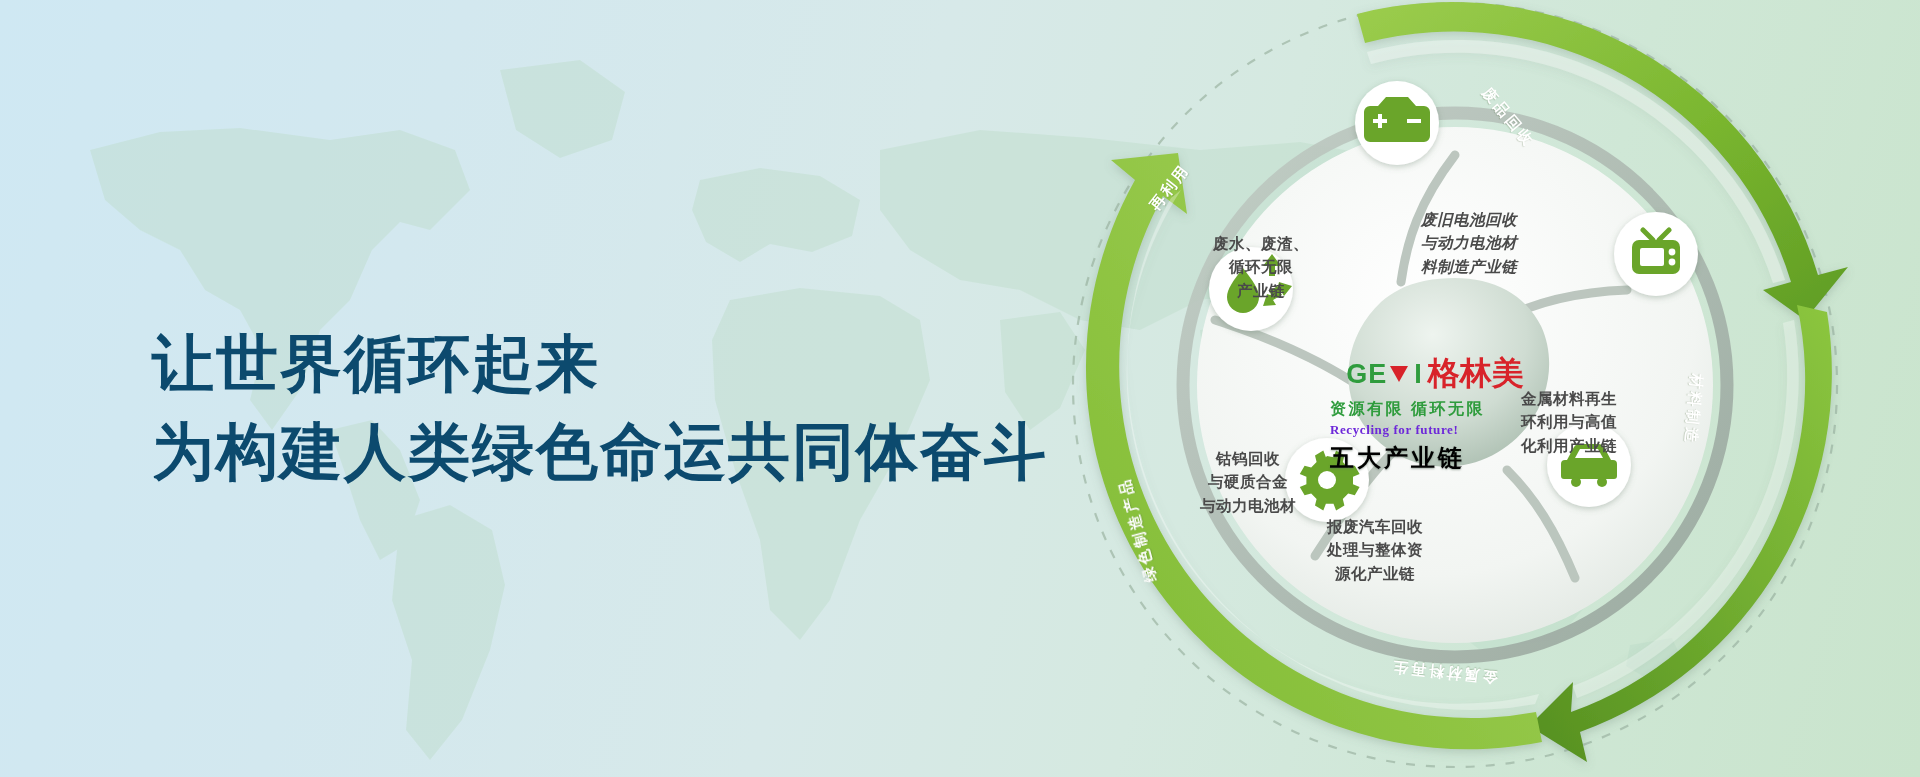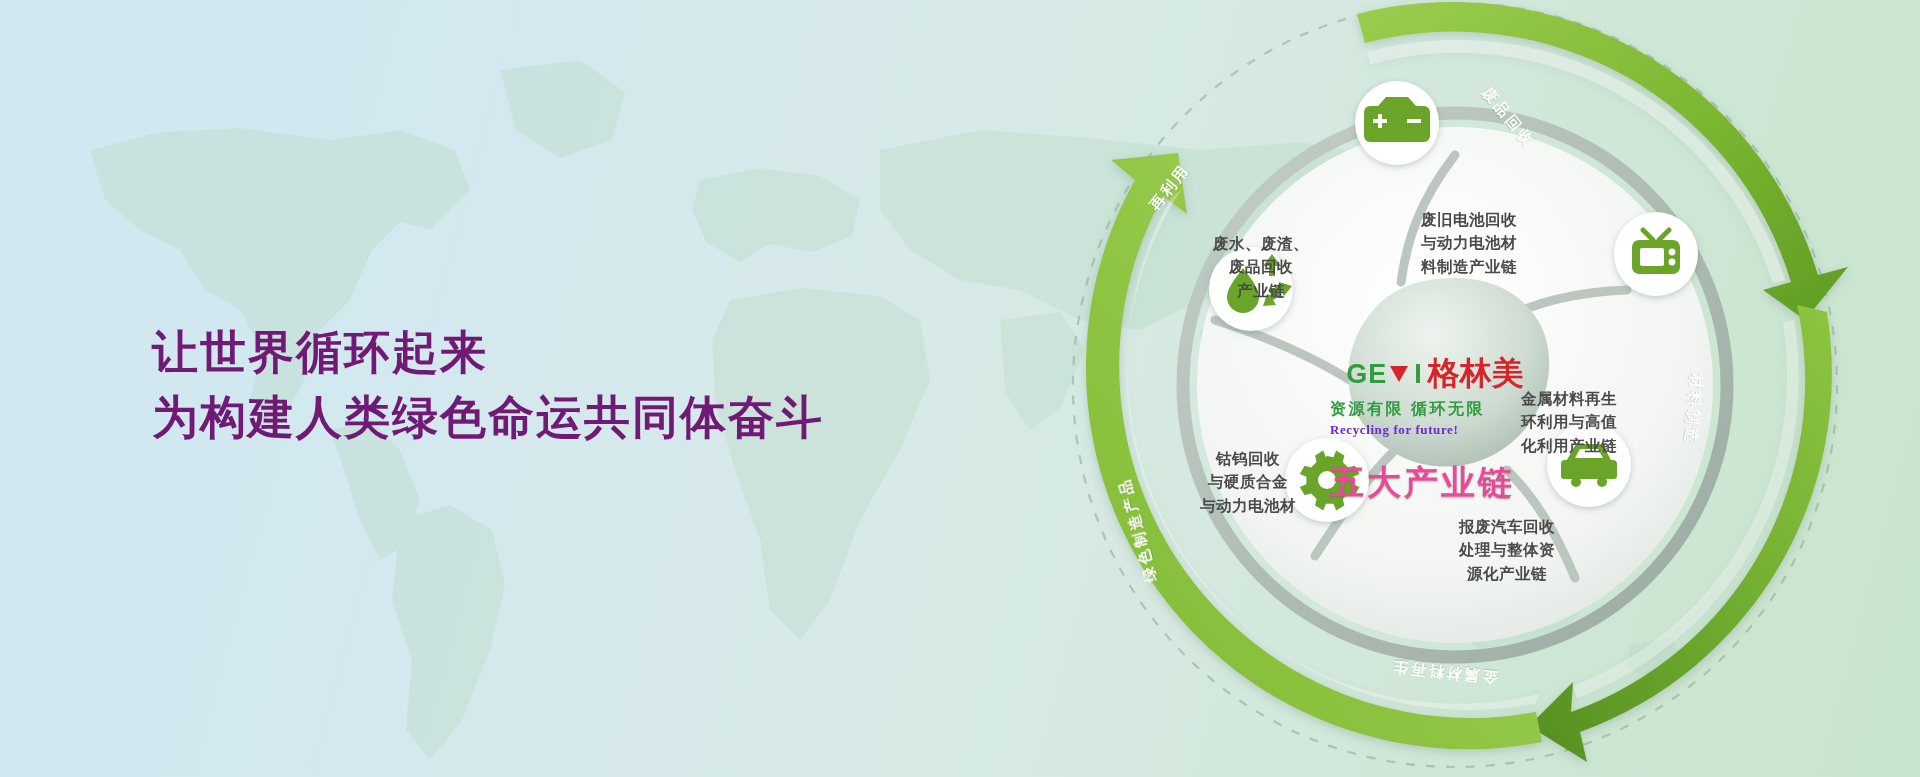--- a/index.html
+++ b/index.html
@@ -9,21 +9,21 @@
     background:linear-gradient(105deg,#cfe8f3 0%,#d3e8ef 22%,#d7e9e9 45%,#d5e9e0 62%,#cfe7d6 78%,#c9e4cc 100%);
     position:relative;
   }
 
   
   #worldmap{position:absolute;left:0;top:0;width:1920px;height:777px;opacity:.42;}
 
   
   .headline{position:absolute;left:152px;top:320px;line-height:1.42;}
   .headline .ln{
-    color:#701a75;font-size:46px;font-weight:700;letter-spacing:2px;
+    color:#0c4a6e;font-size:62px;font-weight:700;letter-spacing:2px;
     white-space:nowrap;
   }
 
   
   #graphic{position:absolute;left:1015px;top:-10px;width:880px;height:790px;}
 
   
   .logo{
     position:absolute;left:1330px;top:352px;width:210px;text-align:left;
     pointer-events:none;
@@ -31,21 +31,21 @@
   .logo-row{display:flex;align-items:center;justify-content:center;gap:5px;}
   .logo-gem{
     font-size:27px;font-weight:700;color:#2f9c3d;letter-spacing:1px;
     font-family:"Liberation Sans",sans-serif;
   }
   .logo-tri{width:0;height:0;border-left:9px solid transparent;border-right:9px solid transparent;border-top:16px solid #d8232a;margin:0 1px 0 -2px;}
   .logo-cn{font-size:32px;font-weight:700;color:#d8232a;letter-spacing:0px;}
   .logo-sub{font-size:16px;color:#2f9c3d;font-weight:700;letter-spacing:2.5px;margin-top:3px;}
   .logo-en{font-size:13px;color:#6d28d9;font-weight:700;letter-spacing:.6px;margin-top:2px;font-family:"Liberation Serif",serif;}
   .logo-title{
-    font-size:34px;font-weight:700;color:#ec4899;letter-spacing:3px;margin-top:22px;
+    font-size:24px;font-weight:700;color:#000000;letter-spacing:3px;margin-top:4px;
     text-shadow:0 1px 2px rgba(90,110,95,.55);
   }
 
   
   .seg-label{
     position:absolute;color:#4a4a4a;font-size:15.5px;font-weight:700;
     line-height:1.5;text-align:center;letter-spacing:.5px;white-space:pre-line;
     pointer-events:none;
   }
 
@@ -234,32 +234,32 @@
   <g filter="url(#iconShadow)">
     <circle cx="236" cy="299" r="42" fill="#ffffff"></circle>
     <path d="M228 278 c10 13 16 21 16 29 a16 16 0 0 1 -32 0 c0 -8 6 -16 16 -29 Z" fill="#6aa52b"></path>
     <path d="M248 276 l9 -12 9 12 -6 0 0 10 -6 0 0 -10 Z" fill="#6aa52b"></path>
     <path d="M264 292 l13 4 -8 10 -3 -5 -9 5 -3 -5 9 -5 Z" fill="#6aa52b"></path>
     <path d="M252 304 l-4 12 13 -1 -3 -5 9 -5 -3 -5 -9 5 Z" fill="#6aa52b"></path>
   </g>
 </svg>
 
 <div class="seg-label" style="left:1176px;top:232px;width:170px;">废水、废渣、
-废品回收
+循环无限
 产业链</div>
 
-<div class="seg-label" style="left:1378px;top:208px;width:182px;">废旧电池回收
+<div class="seg-label" style="left:1378px;top:208px;width:182px;font-style:italic;">废旧电池回收
 与动力电池材
 料制造产业链</div>
 
 <div class="seg-label" style="left:1478px;top:387px;width:182px;">金属材料再生
 环利用与高值
 化利用产业链</div>
 
-<div class="seg-label" style="left:1416px;top:515px;width:182px;">报废汽车回收
+<div class="seg-label" style="left:1284px;top:515px;width:182px;">报废汽车回收
 处理与整体资
 源化产业链</div>
 
 <div class="seg-label" style="left:1160px;top:447px;width:176px;">钴钨回收
 与硬质合金
 与动力电池材</div>
 
 <div class="logo">
   <div class="logo-row">
     <span class="logo-gem">GE</span>

